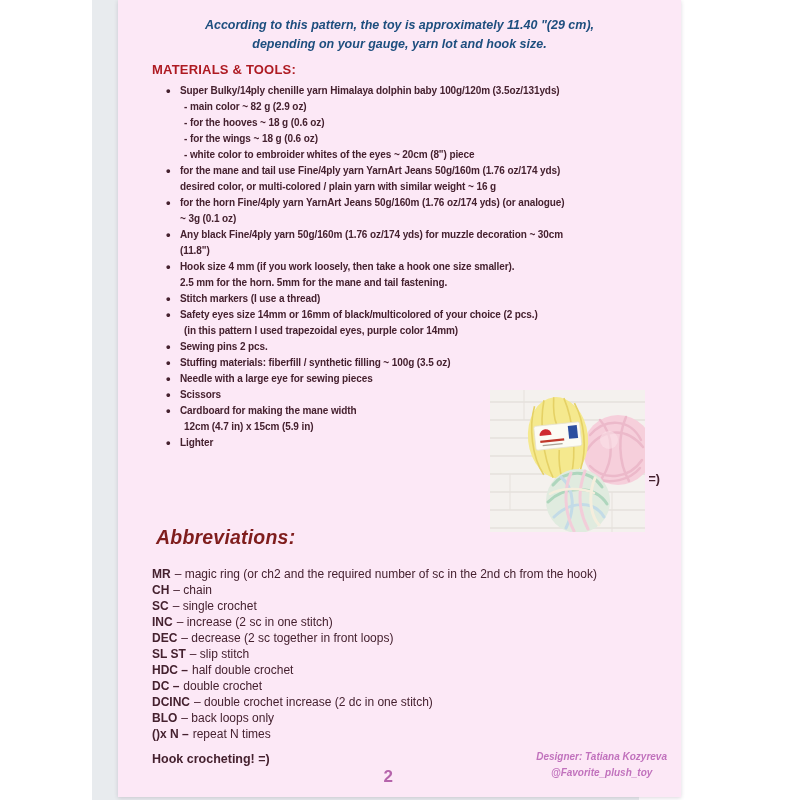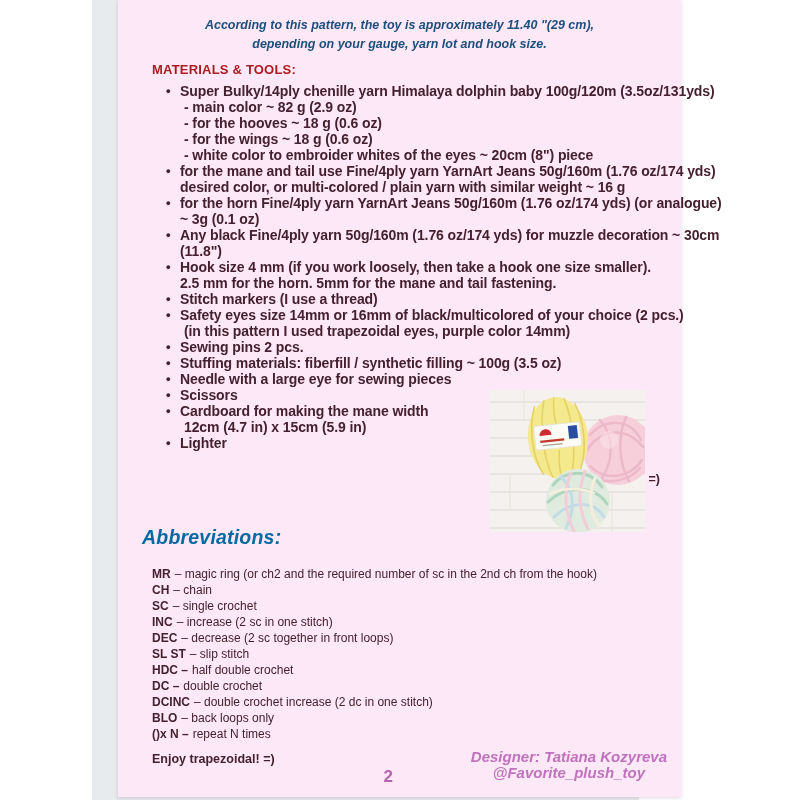--- a/index.html
+++ b/index.html
@@ -16,50 +16,50 @@
   .header-note{
     position:absolute;top:16px;left:0;width:100%;text-align:center;
     color:#1d4e7e;font-style:italic;font-weight:bold;font-size:12.5px;line-height:19px;
   }
   .content{position:absolute;top:62px;left:34px;width:508px;}
   .sec-heading{
     color:#ae1a22;font-weight:bold;font-size:13px;
     letter-spacing:.2px;margin-bottom:6px;
   }
   .m-line{
-    position:relative;color:#45212f;font-weight:bold;font-size:14px;
+    position:relative;color:#45212f;font-weight:bold;font-size:10px;
     line-height:16px;white-space:nowrap;letter-spacing:-0.1px;
   }
   .m-line.bullet{padding-left:28px;}
   .m-line.bullet::before{
     content:"\2022";position:absolute;left:14px;top:0;font-size:13px;
   }
   .m-line.cont{padding-left:28px;}
   .m-line.plain{padding-left:0;margin-left:32px;}
   .good-mood{
     margin-top:21px;color:#45212f;font-weight:bold;font-size:12.5px;white-space:nowrap;text-align:right;
   }
   .photo{position:absolute;left:372px;top:390px;width:155px;height:142px;}
   .abbr-heading{
-    position:absolute;left:24px;top:526px;color:#0369a1;
+    position:absolute;left:38px;top:526px;color:#7f1d1d;
     font-style:italic;font-weight:bold;font-size:19.5px;letter-spacing:.2px;
   }
   .abbr-block{position:absolute;left:34px;top:566px;width:510px;}
   .abbr-line{
     color:#45212f;font-size:12px;line-height:16px;white-space:nowrap;
   }
   .abbr-code{font-weight:bold;}
   .abbr-desc{margin-left:4px;font-weight:normal;}
   .enjoy{
     position:absolute;left:34px;top:752px;color:#45212f;
     font-weight:bold;font-size:12.5px;
   }
   .designer{
     position:absolute;right:14px;top:749px;text-align:center;
-    color:#c172bd;font-style:italic;font-weight:bold;font-size:15px;line-height:16px;
+    color:#c172bd;font-style:italic;font-weight:bold;font-size:10px;line-height:16px;
   }
   .page-num{
     position:absolute;left:0;top:767px;width:96%;text-align:center;
     color:#b564ab;font-weight:bold;font-size:17px;
   }
 </style>
 </head>
 <body>
 
 <div class="viewer">
@@ -172,21 +172,21 @@
       <div class="abbr-line"><span class="abbr-code">INC</span><span class="abbr-desc">– increase (2 sc in one stitch)</span></div>
       <div class="abbr-line"><span class="abbr-code">DEC</span><span class="abbr-desc">– decrease (2 sc together in front loops)</span></div>
       <div class="abbr-line"><span class="abbr-code">SL ST</span><span class="abbr-desc">– slip stitch</span></div>
       <div class="abbr-line"><span class="abbr-code">HDC –</span><span class="abbr-desc">half double crochet</span></div>
       <div class="abbr-line"><span class="abbr-code">DC –</span><span class="abbr-desc">double crochet</span></div>
       <div class="abbr-line"><span class="abbr-code">DCINC</span><span class="abbr-desc">– double crochet increase (2 dc in one stitch)</span></div>
       <div class="abbr-line"><span class="abbr-code">BLO</span><span class="abbr-desc">– back loops only</span></div>
       <div class="abbr-line"><span class="abbr-code">()x N –</span><span class="abbr-desc">repeat N times</span></div>
     </div>
 
-    <div class="enjoy">Enjoy trapezoidal! =)</div>
+    <div class="enjoy">Hook crocheting! =)</div>
 
     <div class="designer">
       <div>Designer: Tatiana Kozyreva</div>
       <div>@Favorite_plush_toy</div>
     </div>
 
     <div class="page-num">2</div>
 
   </div>
 </div>

